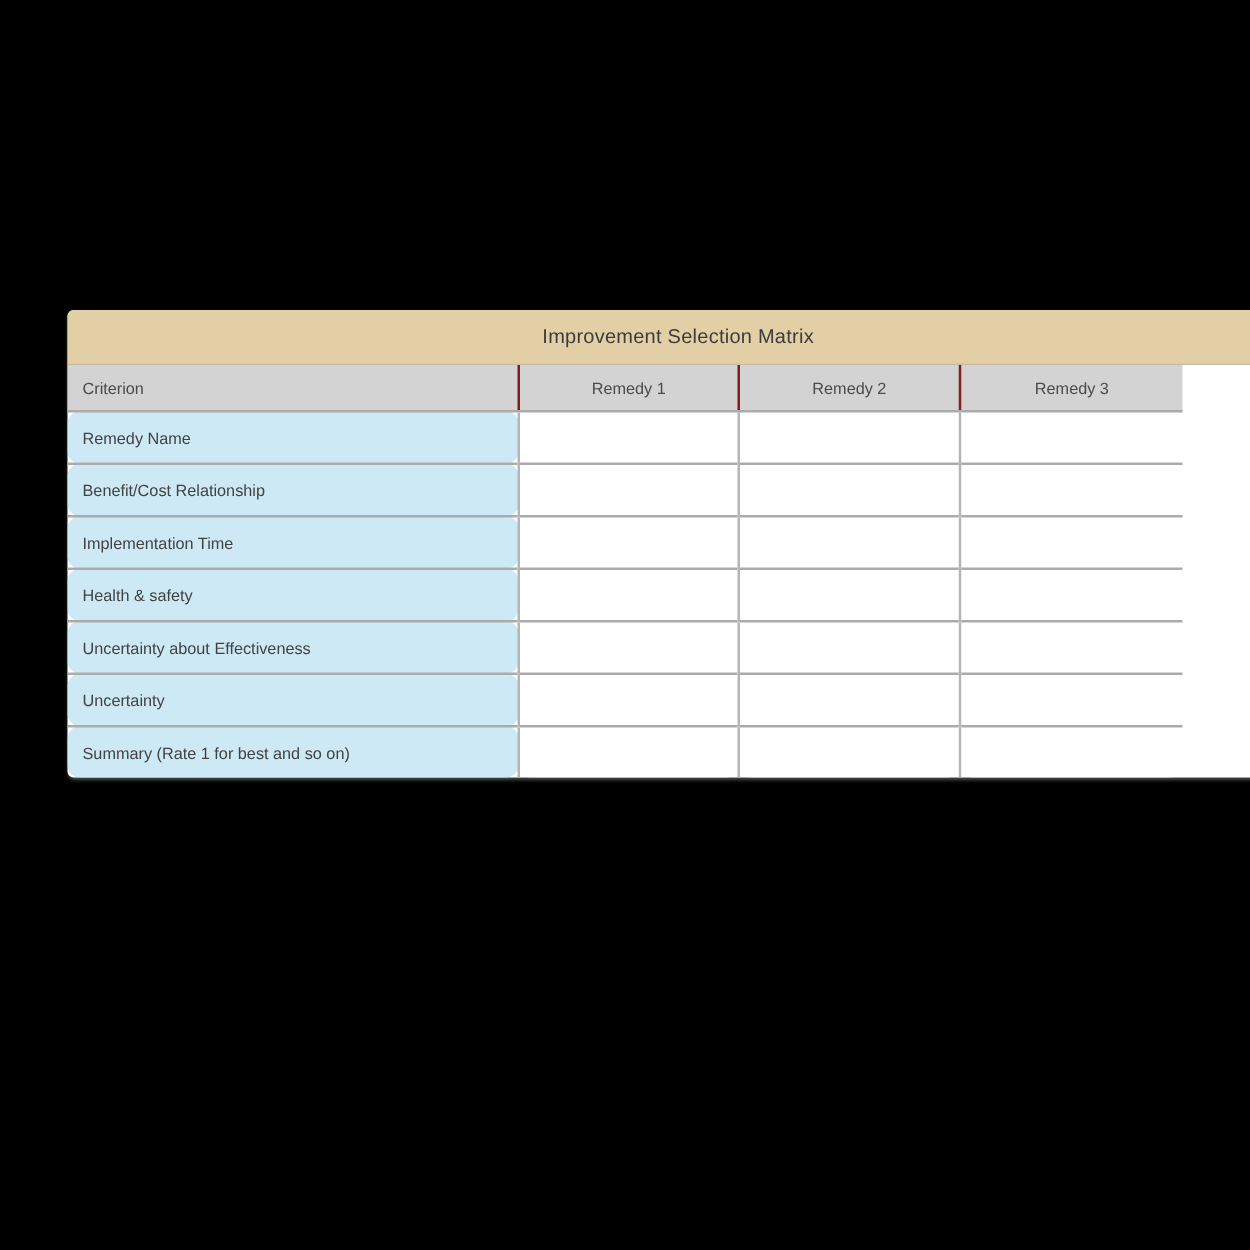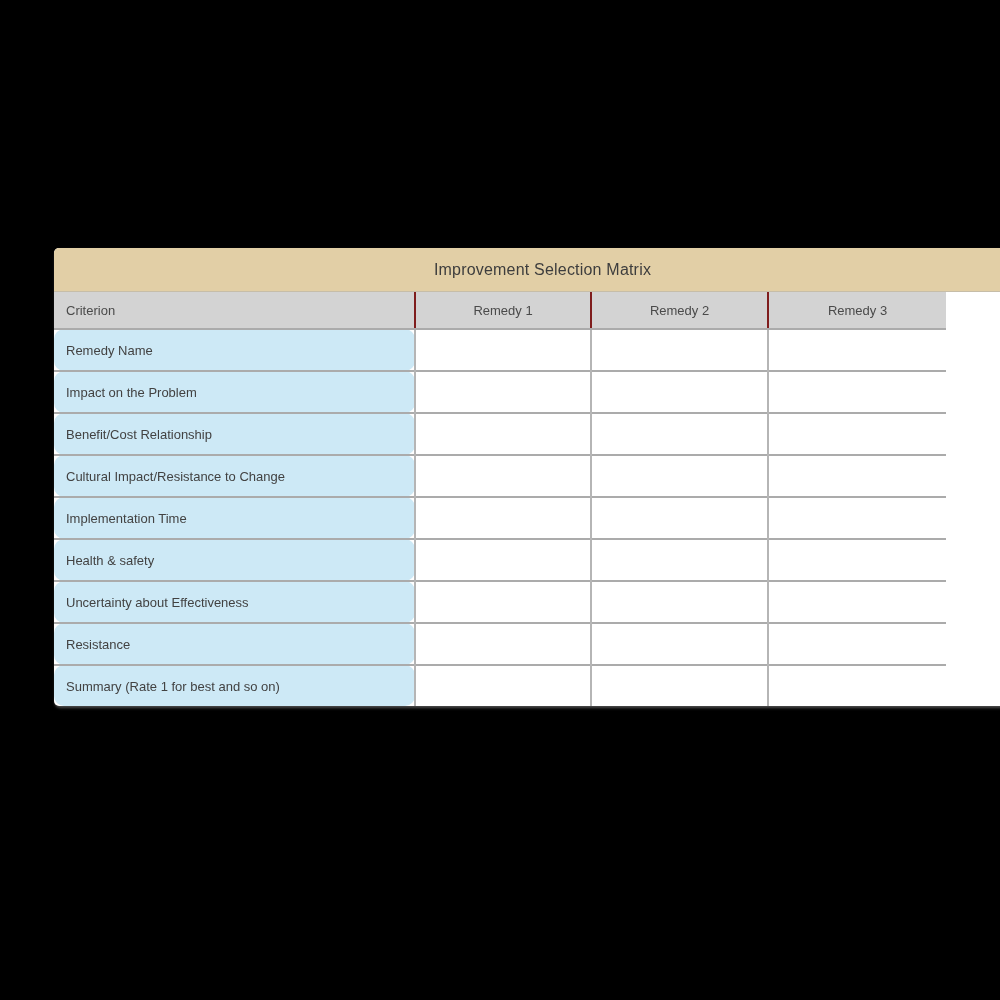--- a/index.html
+++ b/index.html
@@ -104,33 +104,21 @@
         </tr>
     </thead>
     <tbody>
         <tr>
           <td class="criterion-cell">Remedy Name</td>
           <td class="value-cell"></td>
           <td class="value-cell"></td>
           <td class="value-cell"></td>
         </tr>
         <tr>
-          <td class="criterion-cell">Impact on the Problem</td>
-          <td class="value-cell"></td>
-          <td class="value-cell"></td>
-          <td class="value-cell"></td>
-        </tr>
-        <tr>
           <td class="criterion-cell">Benefit/Cost Relationship</td>
-          <td class="value-cell"></td>
-          <td class="value-cell"></td>
-          <td class="value-cell"></td>
-        </tr>
-        <tr>
-          <td class="criterion-cell">Cultural Impact/Resistance to Change</td>
           <td class="value-cell"></td>
           <td class="value-cell"></td>
           <td class="value-cell"></td>
         </tr>
         <tr>
           <td class="criterion-cell">Implementation Time</td>
           <td class="value-cell"></td>
           <td class="value-cell"></td>
           <td class="value-cell"></td>
         </tr>
@@ -140,21 +128,21 @@
           <td class="value-cell"></td>
           <td class="value-cell"></td>
         </tr>
         <tr>
           <td class="criterion-cell">Uncertainty about Effectiveness</td>
           <td class="value-cell"></td>
           <td class="value-cell"></td>
           <td class="value-cell"></td>
         </tr>
         <tr>
-          <td class="criterion-cell">Resistance</td>
+          <td class="criterion-cell">Uncertainty</td>
           <td class="value-cell"></td>
           <td class="value-cell"></td>
           <td class="value-cell"></td>
         </tr>
         <tr>
           <td class="criterion-cell">Summary (Rate 1 for best and so on)</td>
           <td class="value-cell"></td>
           <td class="value-cell"></td>
           <td class="value-cell"></td>
         </tr>

